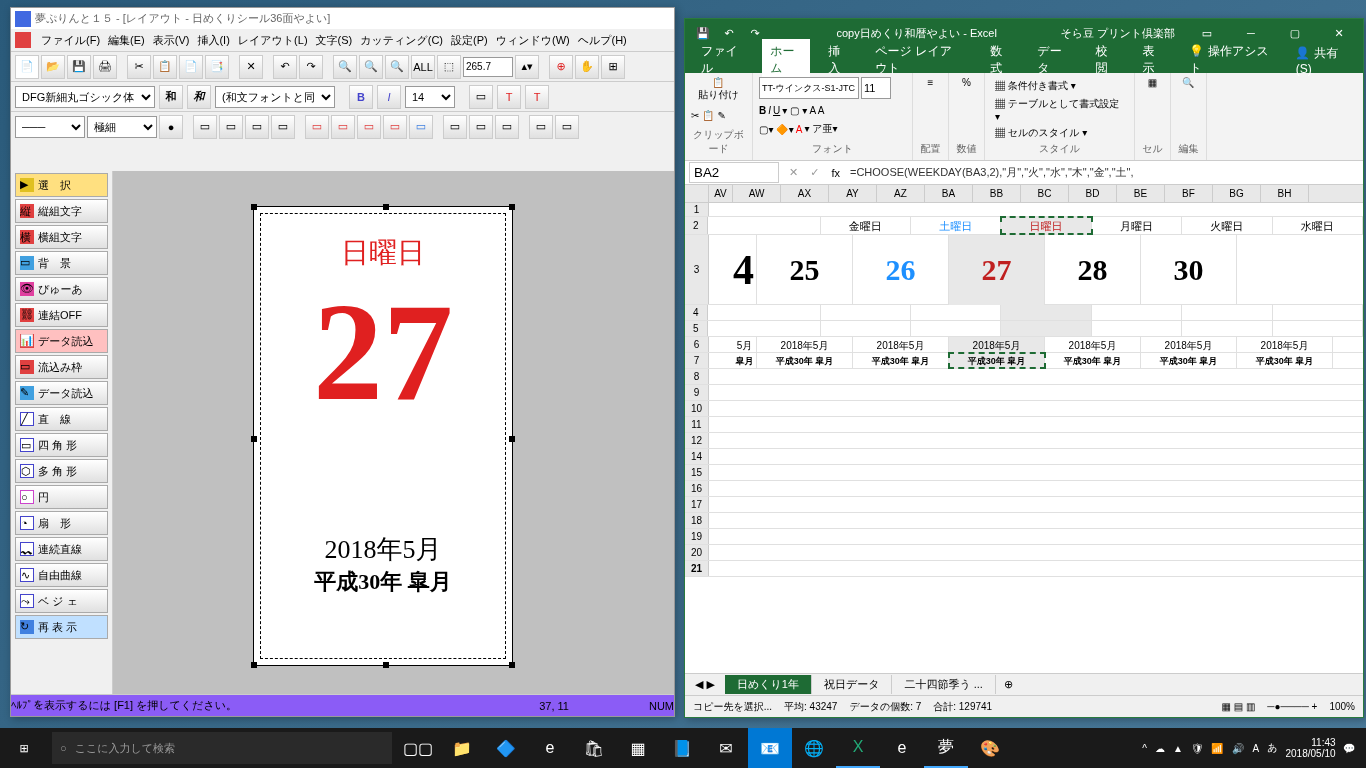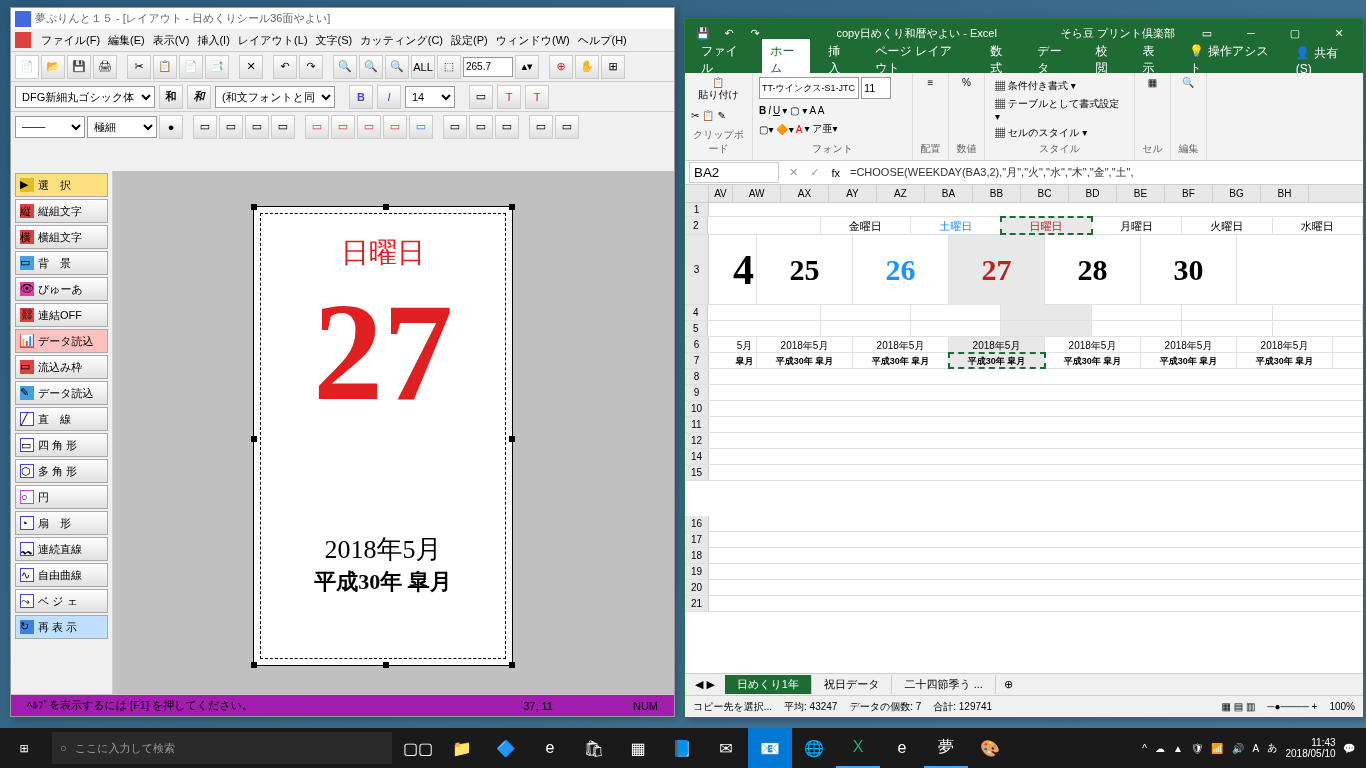--- a/index.html
+++ b/index.html
@@ -25,21 +25,21 @@
 .sb-btn { height: 24px; margin: 2px 4px; border: 1px solid #aaa; background: linear-gradient(#fff,#e0e0e0); display: flex; align-items: center; font-size: 11px; padding: 0 4px; gap: 4px; }
 .sb-icon { width: 14px; height: 14px; background: #e04040; flex-shrink: 0; }
 .la-canvas { flex: 1; background: #c0c0c0; position: relative; overflow: auto; }
 .canvas-page { position: absolute; left: 140px; top: 35px; width: 260px; height: 460px; background: #fff; border: 1px solid #000; }
 .canvas-inner { position: absolute; inset: 6px; border: 1px dashed #000; }
 .cp-day { text-align: center; font-size: 28px; color: #e02020; margin-top: 20px; font-family: "MS Mincho", serif; }
 .cp-num { text-align: center; font-size: 140px; color: #e02020; font-weight: bold; line-height: 1; font-family: serif; margin-top: 10px; }
 .cp-ym { text-align: center; font-size: 26px; color: #000; margin-top: 110px; font-family: "MS Mincho", serif; }
 .cp-era { text-align: center; font-size: 22px; color: #000; font-family: "MS Mincho", serif; font-weight: bold; }
 .handle { position: absolute; width: 6px; height: 6px; background: #000; }
-.la-status { position: absolute; bottom: 0; left: 0; right: 0; height: 22px; background: #a21caf; border-top: 1px solid #ccc; display: flex; align-items: center; font-size: 11px; padding: 0 16px; }
+.la-status { position: absolute; bottom: 0; left: 0; right: 0; height: 22px; background: #8b5cf6; border-top: 1px solid #ccc; display: flex; align-items: center; font-size: 11px; padding: 0 0; }
 
 
 .right-app { position: absolute; right: 2px; top: 18px; width: 680px; height: 700px; background: #fff; border: 1px solid #2a7a3e; box-shadow: 2px 2px 8px rgba(0,0,0,0.3); }
 .xl-title { height: 28px; background: #1e6b34; display: flex; align-items: center; color: #fff; font-size: 11px; }
 .xl-qat { display: flex; align-items: center; gap: 6px; padding: 0 8px; }
 .xl-qat-btn { width: 20px; height: 20px; color: #fff; display: flex; align-items: center; justify-content: center; }
 .xl-title-text { flex: 1; text-align: center; }
 .xl-ctrl { display: flex; gap: 4px; padding: 0 4px; }
 .xl-ctrl-btn { width: 40px; height: 24px; display: flex; align-items: center; justify-content: center; color: #fff; }
 .xl-tabs { height: 26px; background: #1e6b34; display: flex; align-items: center; padding: 0 8px; font-size: 12px; gap: 10px; }
@@ -444,36 +444,36 @@
         </div>
         <div class="xl-data-row" style="height: 16px;">
           <div class="xl-rowh" style="line-height:16px">12</div>
         </div>
         <div class="xl-data-row" style="height: 16px;">
           <div class="xl-rowh" style="line-height:16px">14</div>
         </div>
         <div class="xl-data-row" style="height: 16px;">
           <div class="xl-rowh" style="line-height:16px">15</div>
         </div>
-        <div class="xl-data-row" style="height: 16px; margin-top: 35px;">
+        <div class="xl-data-row" style="height: 16px;">
           <div class="xl-rowh" style="line-height:16px">16</div>
         </div>
         <div class="xl-data-row" style="height: 16px;">
           <div class="xl-rowh" style="line-height:16px">17</div>
         </div>
         <div class="xl-data-row" style="height: 16px;">
           <div class="xl-rowh" style="line-height:16px">18</div>
         </div>
         <div class="xl-data-row" style="height: 16px;">
           <div class="xl-rowh" style="line-height:16px">19</div>
         </div>
         <div class="xl-data-row" style="height: 16px;">
           <div class="xl-rowh" style="line-height:16px">20</div>
         </div>
-        <div class="xl-data-row" style="height: 16px;">
+        <div class="xl-data-row" style="height: 16px; font-weight: bold;">
           <div class="xl-rowh" style="line-height:16px">21</div>
         </div>
       </div>
   </div>
   <div class="xl-tabs2">
     <span style="padding:0 10px">◀ ▶</span>
     <span class="xl-sheet active">日めくり1年</span>
     <span class="xl-sheet">祝日データ</span>
     <span class="xl-sheet">二十四節季う ...</span>
     <span style="padding:0 8px">⊕</span>

